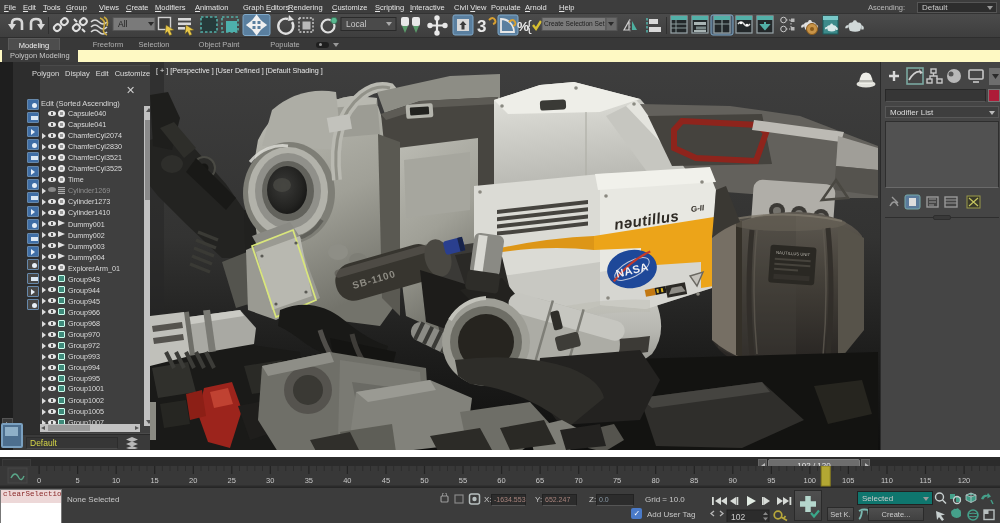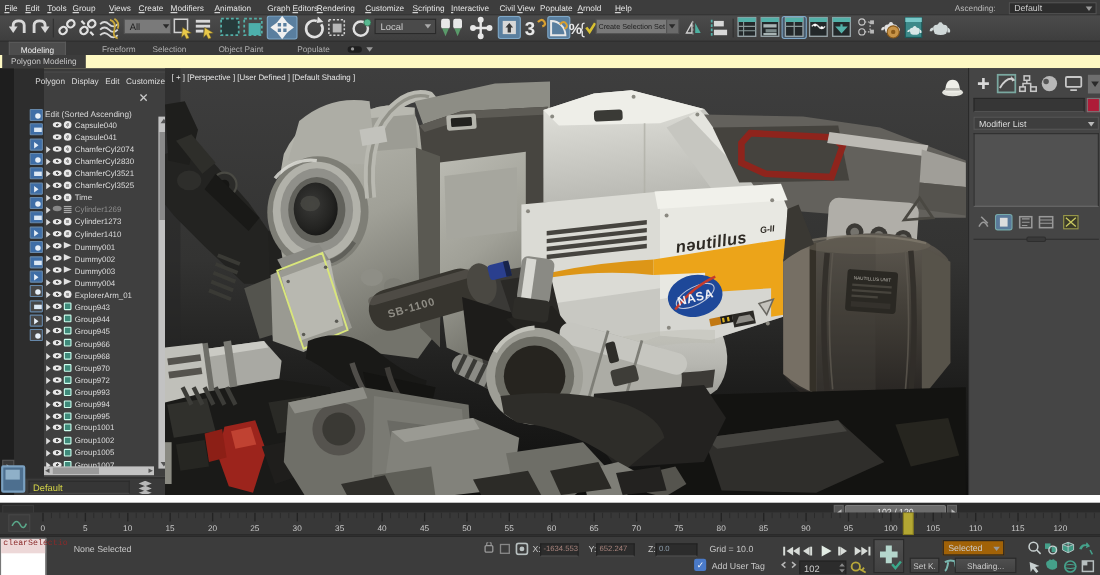--- a/index.html
+++ b/index.html
@@ -959,21 +959,21 @@
 <text x="964.0" y="16.5" font-size="7.5" fill="#c8c8c8" text-anchor="middle">120</text>
 <rect x="971.3" y="0" width="0.9" height="5" fill="#2c2c2c"></rect>
 <rect x="979.0" y="0" width="0.9" height="5" fill="#2c2c2c"></rect>
 <rect x="986.7" y="0" width="0.9" height="5" fill="#2c2c2c"></rect>
 <rect x="994.4" y="0" width="0.9" height="5" fill="#2c2c2c"></rect>
       <rect x="821.2" y="0" width="9" height="20" fill="#b3a733" stroke="#8a7f1e" stroke-width="1"></rect>
       <rect x="8" y="2" width="19" height="15" fill="#3c3c3c" stroke="#474747"></rect>
       <path d="M11,12 q4,-8 8,0 q2.5,4 5,-2" stroke="#5aa88a" stroke-width="1.4" fill="none"></path>
     </svg>
 <div id="sbar" class="abs">
-      <div class="abs" style="left:0;top:1px;width:42px;height:35px;background:#fff;border:1px solid #777">
+      <div class="abs" style="left:0;top:1px;width:62px;height:35px;background:#fff;border:1px solid #777">
         <div style="width:100%;height:13px;background:#edd8d8;font-family:'Liberation Mono',monospace;font-size:7.5px;color:#8b2a2a;padding-left:2px">clearSelectio</div>
       </div>
       <div class="lbl" style="left:67px;top:7px">None Selected</div>
       <svg class="abs" style="left:440px;top:5px" width="46" height="12" viewBox="0 0 46 12">
         <rect x="1" y="3" width="7" height="6" rx="1" fill="none" stroke="#999" stroke-width="1.2"></rect>
         <path d="M2.5,3 v-1.5 a2,2 0 0 1 4,0 v1.5" stroke="#999" fill="none"></path>
         <rect x="15" y="2" width="8" height="8" fill="none" stroke="#888" stroke-width="1.2"></rect>
         <rect x="29.5" y="1" width="10" height="10" rx="2" fill="none" stroke="#b8c0c0" stroke-width="1.5"></rect>
         <circle cx="34.5" cy="6" r="2.2" fill="#b8c0c0"></circle>
       </svg>
@@ -1008,25 +1008,25 @@
         <path d="M55,24 l2.5,-3 l2.5,3 z M55,26.5 l2.5,3 l2.5,-3 z" fill="#888"></path>
         <circle cx="70" cy="24" r="3.8" fill="none" stroke="#b8a83a" stroke-width="1.7"></circle>
         <path d="M73,26 l6,3.5 M76,27 l1.5,-2" stroke="#b8a83a" stroke-width="1.7"></path>
       </svg>
       <div class="btn" style="left:794px;top:2px;width:28px;height:31px"><svg width="26" height="29" viewBox="0 0 26 29">
           <path d="M13,5 v16 M5,13 h16" stroke="#b4d6cc" stroke-width="5.5"></path>
           <path d="M16,22 l3,3.5 l5,-6" stroke="#3aa88a" stroke-width="2.2" fill="none"></path>
         </svg></div>
       <div class="btn" style="left:858px;top:2.5px;width:42px;height:14px;line-height:13px">Auto</div>
       <div class="btn" style="left:827px;top:18.5px;width:27px;height:14px;line-height:13px">Set K.</div>
-      <div class="abs" style="left:857px;top:2.5px;width:56px;height:14px;background:#a16207;border:1px solid #222;font-size:8px;color:#ccc;padding:2px 0 0 4px">Selected<span style="position:absolute;right:3px;top:5px;width:0;height:0;border-top:4px solid #999;border-left:3.5px solid transparent;border-right:3.5px solid transparent"></span></div>
+      <div class="abs" style="left:857px;top:2.5px;width:76px;height:14px;background:#0f766e;border:1px solid #222;font-size:8px;color:#ccc;padding:2px 0 0 4px">Selected<span style="position:absolute;right:3px;top:5px;width:0;height:0;border-top:4px solid #999;border-left:3.5px solid transparent;border-right:3.5px solid transparent"></span></div>
       <svg class="abs" style="left:856px;top:19px" width="17" height="14" viewBox="0 0 17 14">
         <path d="M3,4 q5,-3 11,0 M6,4 q-1,7 -3,8 M12,4 q1,7 3,8" stroke="#7ab8b0" stroke-width="1.8" fill="none"></path>
       </svg>
-      <div class="btn" style="left:868px;top:18.5px;width:56px;height:14px;line-height:13px">Shading...</div>
+      <div class="btn" style="left:868px;top:18.5px;width:56px;height:14px;line-height:13px">Create...</div>
       <svg class="abs" style="left:933px;top:3px" width="62" height="31" viewBox="0 0 62 31">
         <g stroke="#c8d0d0" stroke-width="1.4" fill="none">
           <circle cx="6.5" cy="6" r="4"></circle>
           <path d="M9.5,9 l3.5,3.5"></path>
         </g>
         <g fill="#45a08a">
           <rect x="17" y="3" width="5" height="5"></rect>
           <rect x="23" y="6" width="5" height="5"></rect>
         </g>
         <circle cx="24" cy="9" r="3.5" fill="none" stroke="#c8d0d0" stroke-width="1.3"></circle>

